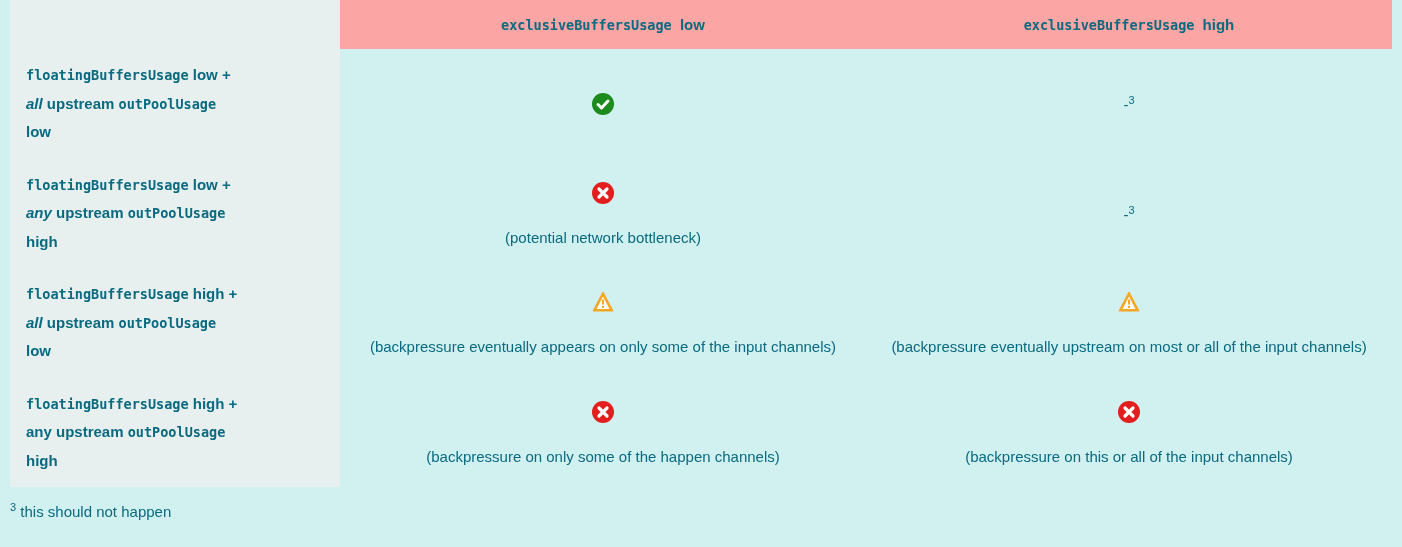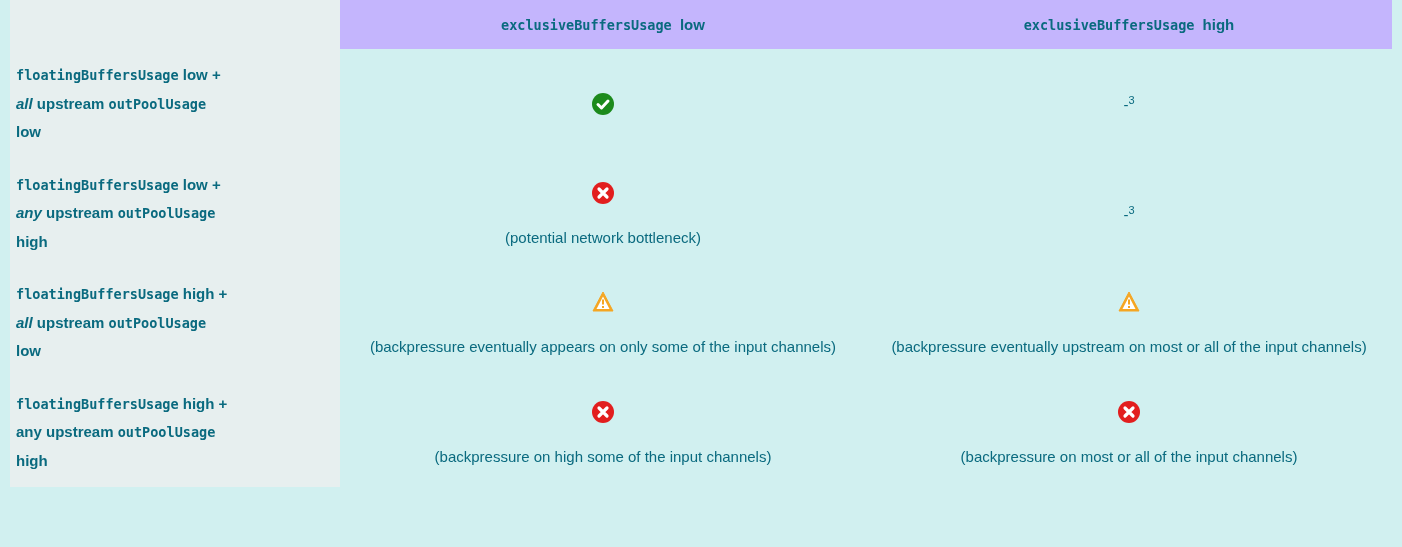--- a/index.html
+++ b/index.html
@@ -13,31 +13,31 @@
   }
   .wrap {
     padding: 0 10px 14px 10px;
   }
   table {
     border-collapse: collapse;
     width: 100%;
     table-layout: fixed;
   }
   th, td {
-    padding: 12px 6px;
+    padding: 12px 16px;
     text-align: center;
     vertical-align: middle;
   }
   th.rowhead, td.rowhead {
     text-align: left;
     width: 330px;
     background: #e7efef;
   }
   thead th {
-    background: #c4b5fd;
+    background: #fca5a5;
     color: #0a6a7f;
     font-weight: 700;
     padding: 16px 10px;
   }
   thead th.corner {
     background: #e7efef;
   }
   code, .mono {
     font-family: "DejaVu Sans Mono", Menlo, Consolas, monospace;
     font-size: 13.5px;
@@ -219,31 +219,34 @@
         <span class="val-high">high</span>
       </td>
       <td>
         <div class="cellstack">
           <span class="icon">
             <svg viewBox="0 0 24 24">
                   <circle cx="12" cy="12" r="11" fill="#e21e1e"></circle>
                   <path d="M8 8 L16 16 M16 8 L8 16" stroke="#fff" stroke-width="3.2" stroke-linecap="round"></path>
                 </svg>
           </span>
-          <span class="caption">(backpressure on high some of the input channels)</span>
+          <span class="caption">(backpressure on only some of the happen channels)</span>
         </div>
       </td>
       <td>
         <div class="cellstack">
           <span class="icon">
             <svg viewBox="0 0 24 24">
                   <circle cx="12" cy="12" r="11" fill="#e21e1e"></circle>
                   <path d="M8 8 L16 16 M16 8 L8 16" stroke="#fff" stroke-width="3.2" stroke-linecap="round"></path>
                 </svg>
           </span>
-          <span class="caption">(backpressure on most or all of the input channels)</span>
+          <span class="caption">(backpressure on this or all of the input channels)</span>
         </div>
       </td>
     </tr>
   </tbody>
 </table>
 
+<div class="footnote">
+  <sup>3</sup><span> this should not happen</span>
 </div>
+</div>
 
 </body></html>

